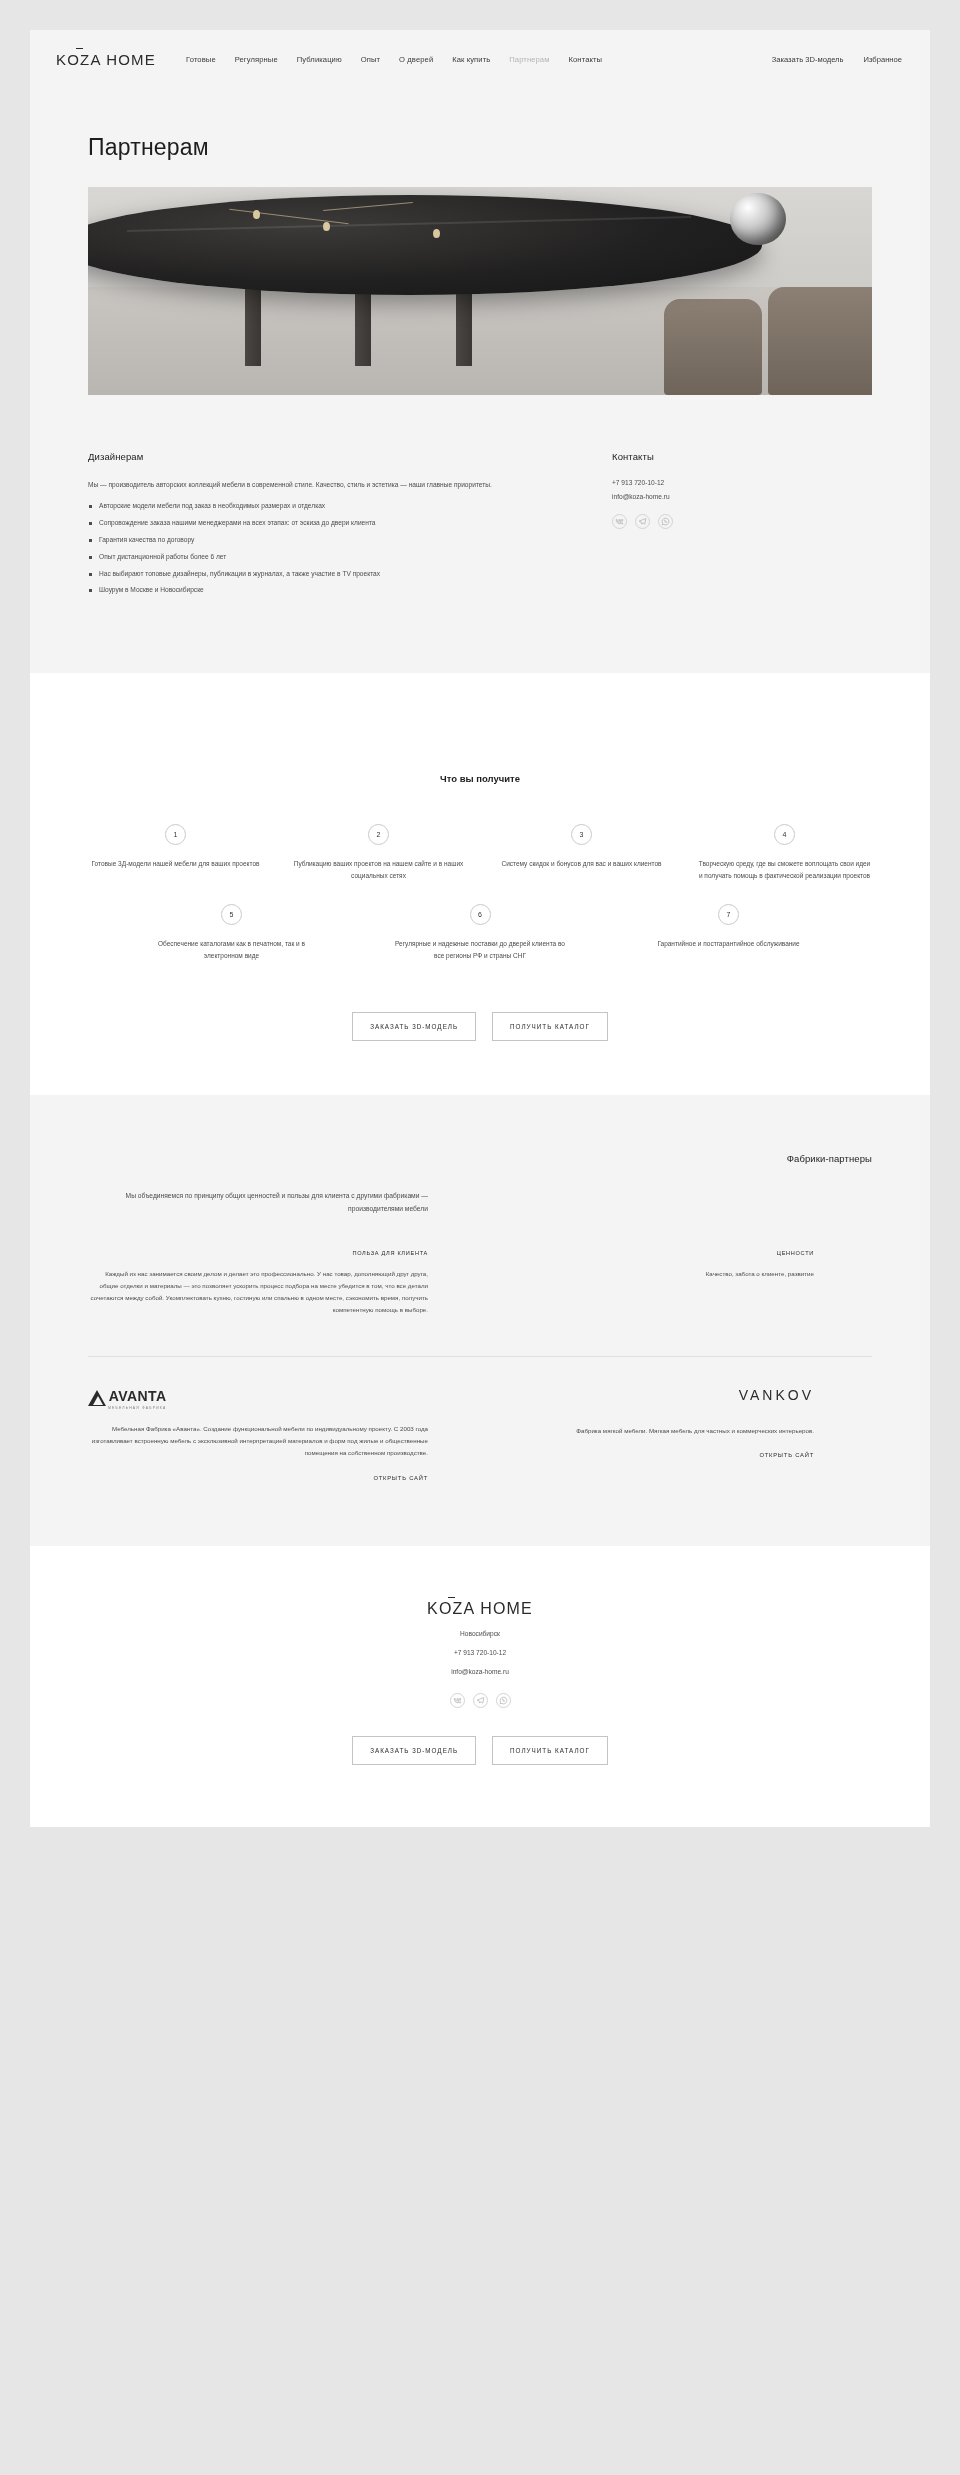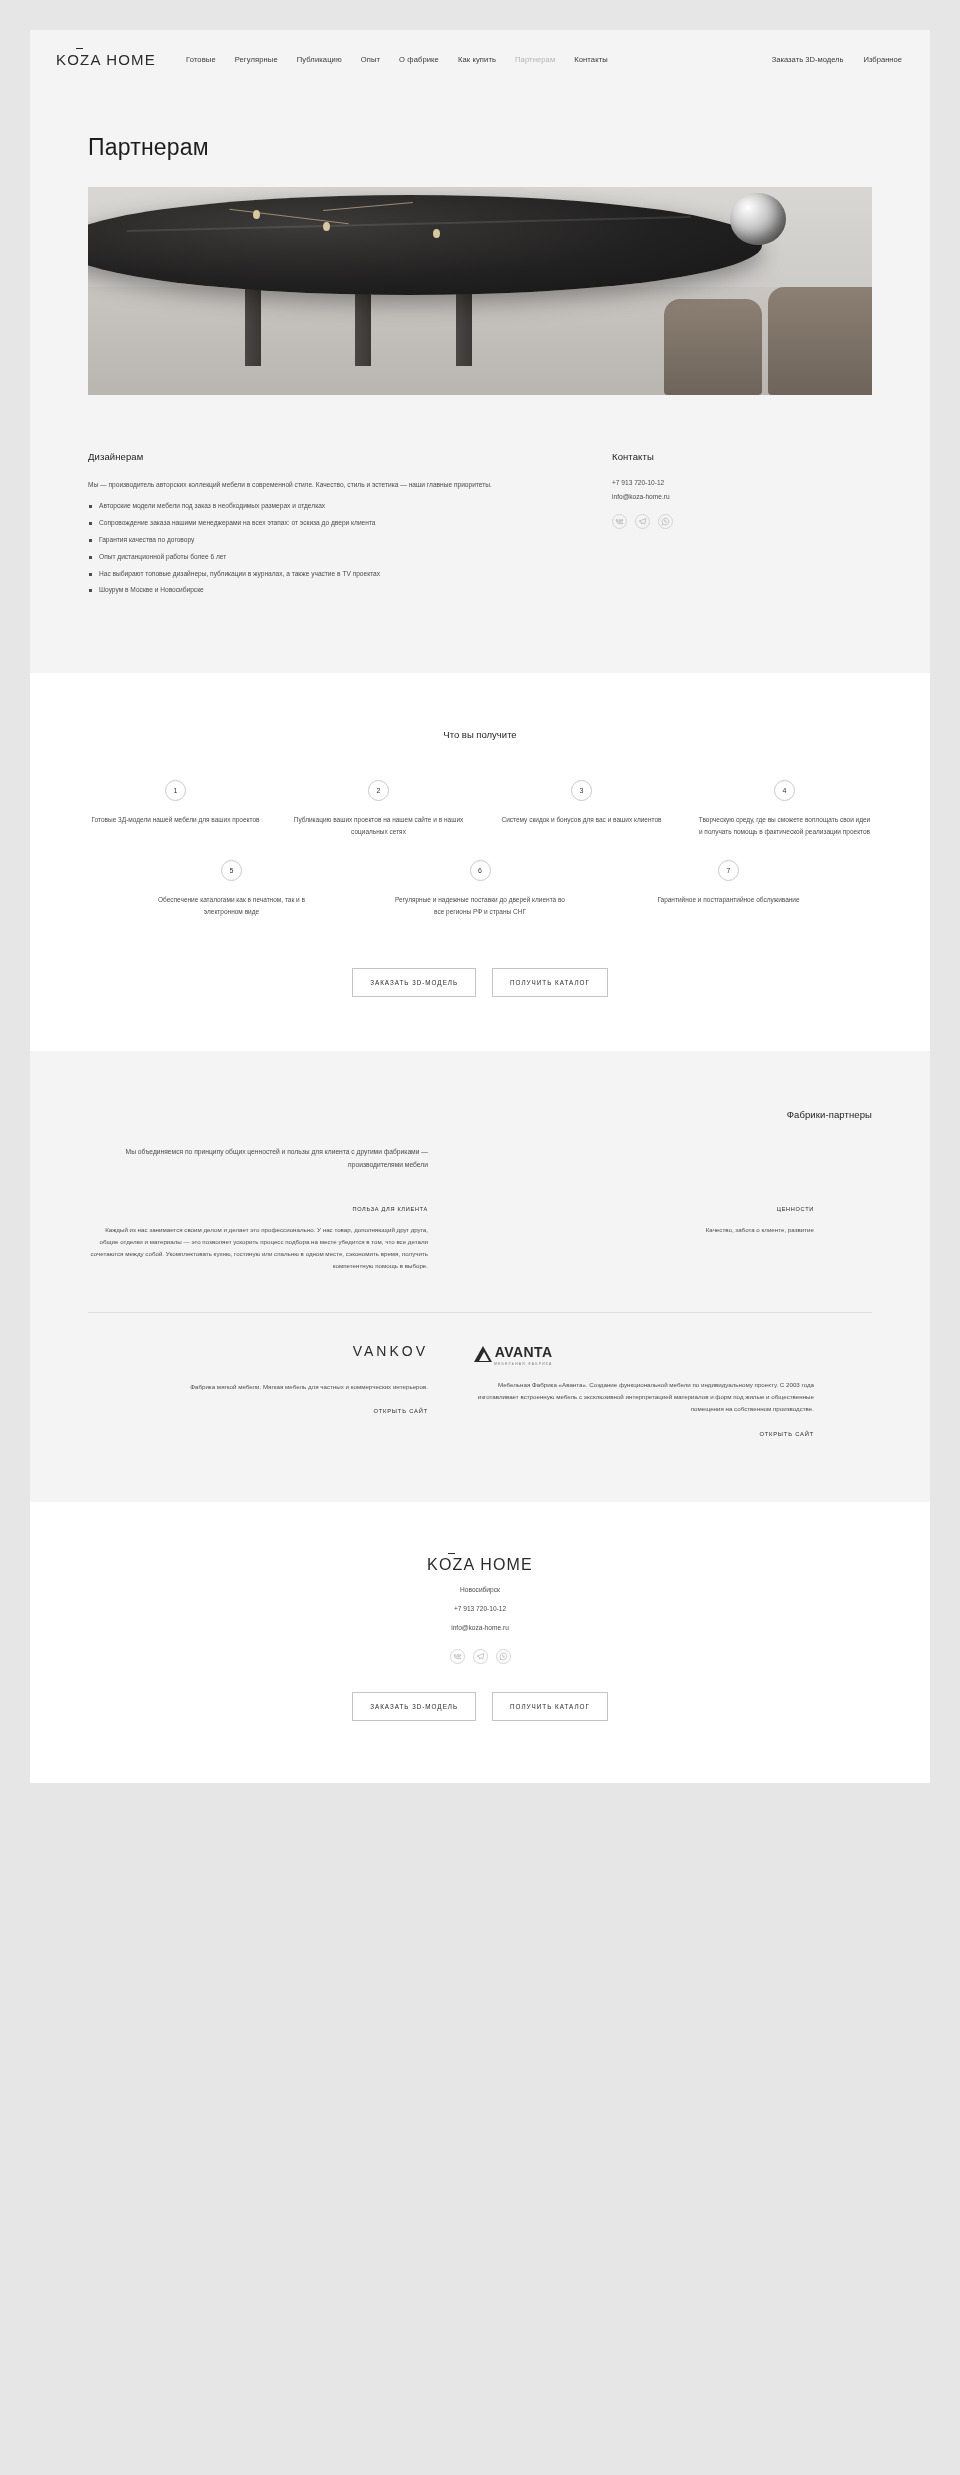--- a/index.html
+++ b/index.html
@@ -212,22 +212,23 @@
 
   
   .benefits {
     background: #ffffff;
     padding: 56px 58px 54px 58px;
   }
   .center-h {
     text-align: center;
     font-size: 9.5px;
     color: #1d1d1d;
-    font-weight: 400;
+    font-weight: 700;
     margin-bottom: 40px;
+    margin-top: 44px;
   }
   .bgrid {
     display: flex;
     justify-content: space-between;
     gap: 14px;
   }
   .bgrid.row2 { margin-top: 22px; padding: 0 56px 0 56px; justify-content: space-between; }
   .bitem {
     flex: 1 1 0;
     display: flex;
@@ -359,21 +360,21 @@
         </span>
           <span class="k-wrap"><span class="macron"></span><span>O</span></span>
           <span>ZA HOME</span>
       </div>
 
       <nav class="nav">
         <a href="#">Готовые</a>
         <a href="#">Регулярные</a>
         <a href="#">Публикацию</a>
         <a href="#">Опыт</a>
-        <a href="#">О фабрике</a>
+        <a href="#">О дверей</a>
         <a href="#">Как купить</a>
         <a href="#" class="active">Партнерам</a>
         <a href="#">Контакты</a>
       </nav>
 
       <div class="nav-right">
         <a href="#">Заказать 3D-модель</a>
         <a href="#">Избранное</a>
       </div>
     </div>
@@ -490,34 +491,34 @@
         <div class="c">
           <div class="kicker">ЦЕННОСТИ</div>
           <p class="small-p">Качество, забота о клиенте, развитие</p>
         </div>
       </div>
 
       <div class="divider"></div>
 
       <div class="two-col">
         <div class="c">
-          <div class="logo-vankov">VANKOV</div>
-          <p class="small-p">Фабрика мягкой мебели. Мягкая мебель для частных и коммерческих интерьеров.</p>
-          <a class="link-site" href="#">ОТКРЫТЬ САЙТ</a>
-        </div>
-
-        <div class="c">
           <div class="logo-avanta">
             <span class="avanta-mark"></span>
             <span>
               <span class="avanta-text">AVANTA</span>
               <div class="avanta-sub">МЕБЕЛЬНАЯ ФАБРИКА</div>
             </span>
           </div>
           <p class="small-p">Мебельная Фабрика «Аванта». Создание функциональной мебели по индивидуальному проекту. С 2003 года изготавливает встроенную мебель с эксклюзивной интерпретацией материалов и форм под жилые и общественные помещения на собственном производстве.</p>
+          <a class="link-site" href="#">ОТКРЫТЬ САЙТ</a>
+        </div>
+
+        <div class="c">
+          <div class="logo-vankov">VANKOV</div>
+          <p class="small-p">Фабрика мягкой мебели. Мягкая мебель для частных и коммерческих интерьеров.</p>
           <a class="link-site" href="#">ОТКРЫТЬ САЙТ</a>
         </div>
       </div>
     </div>
 
     <div class="footer">
       <div class="logo">
         <span class="k-wrap">
           <span>K</span>
         </span>

